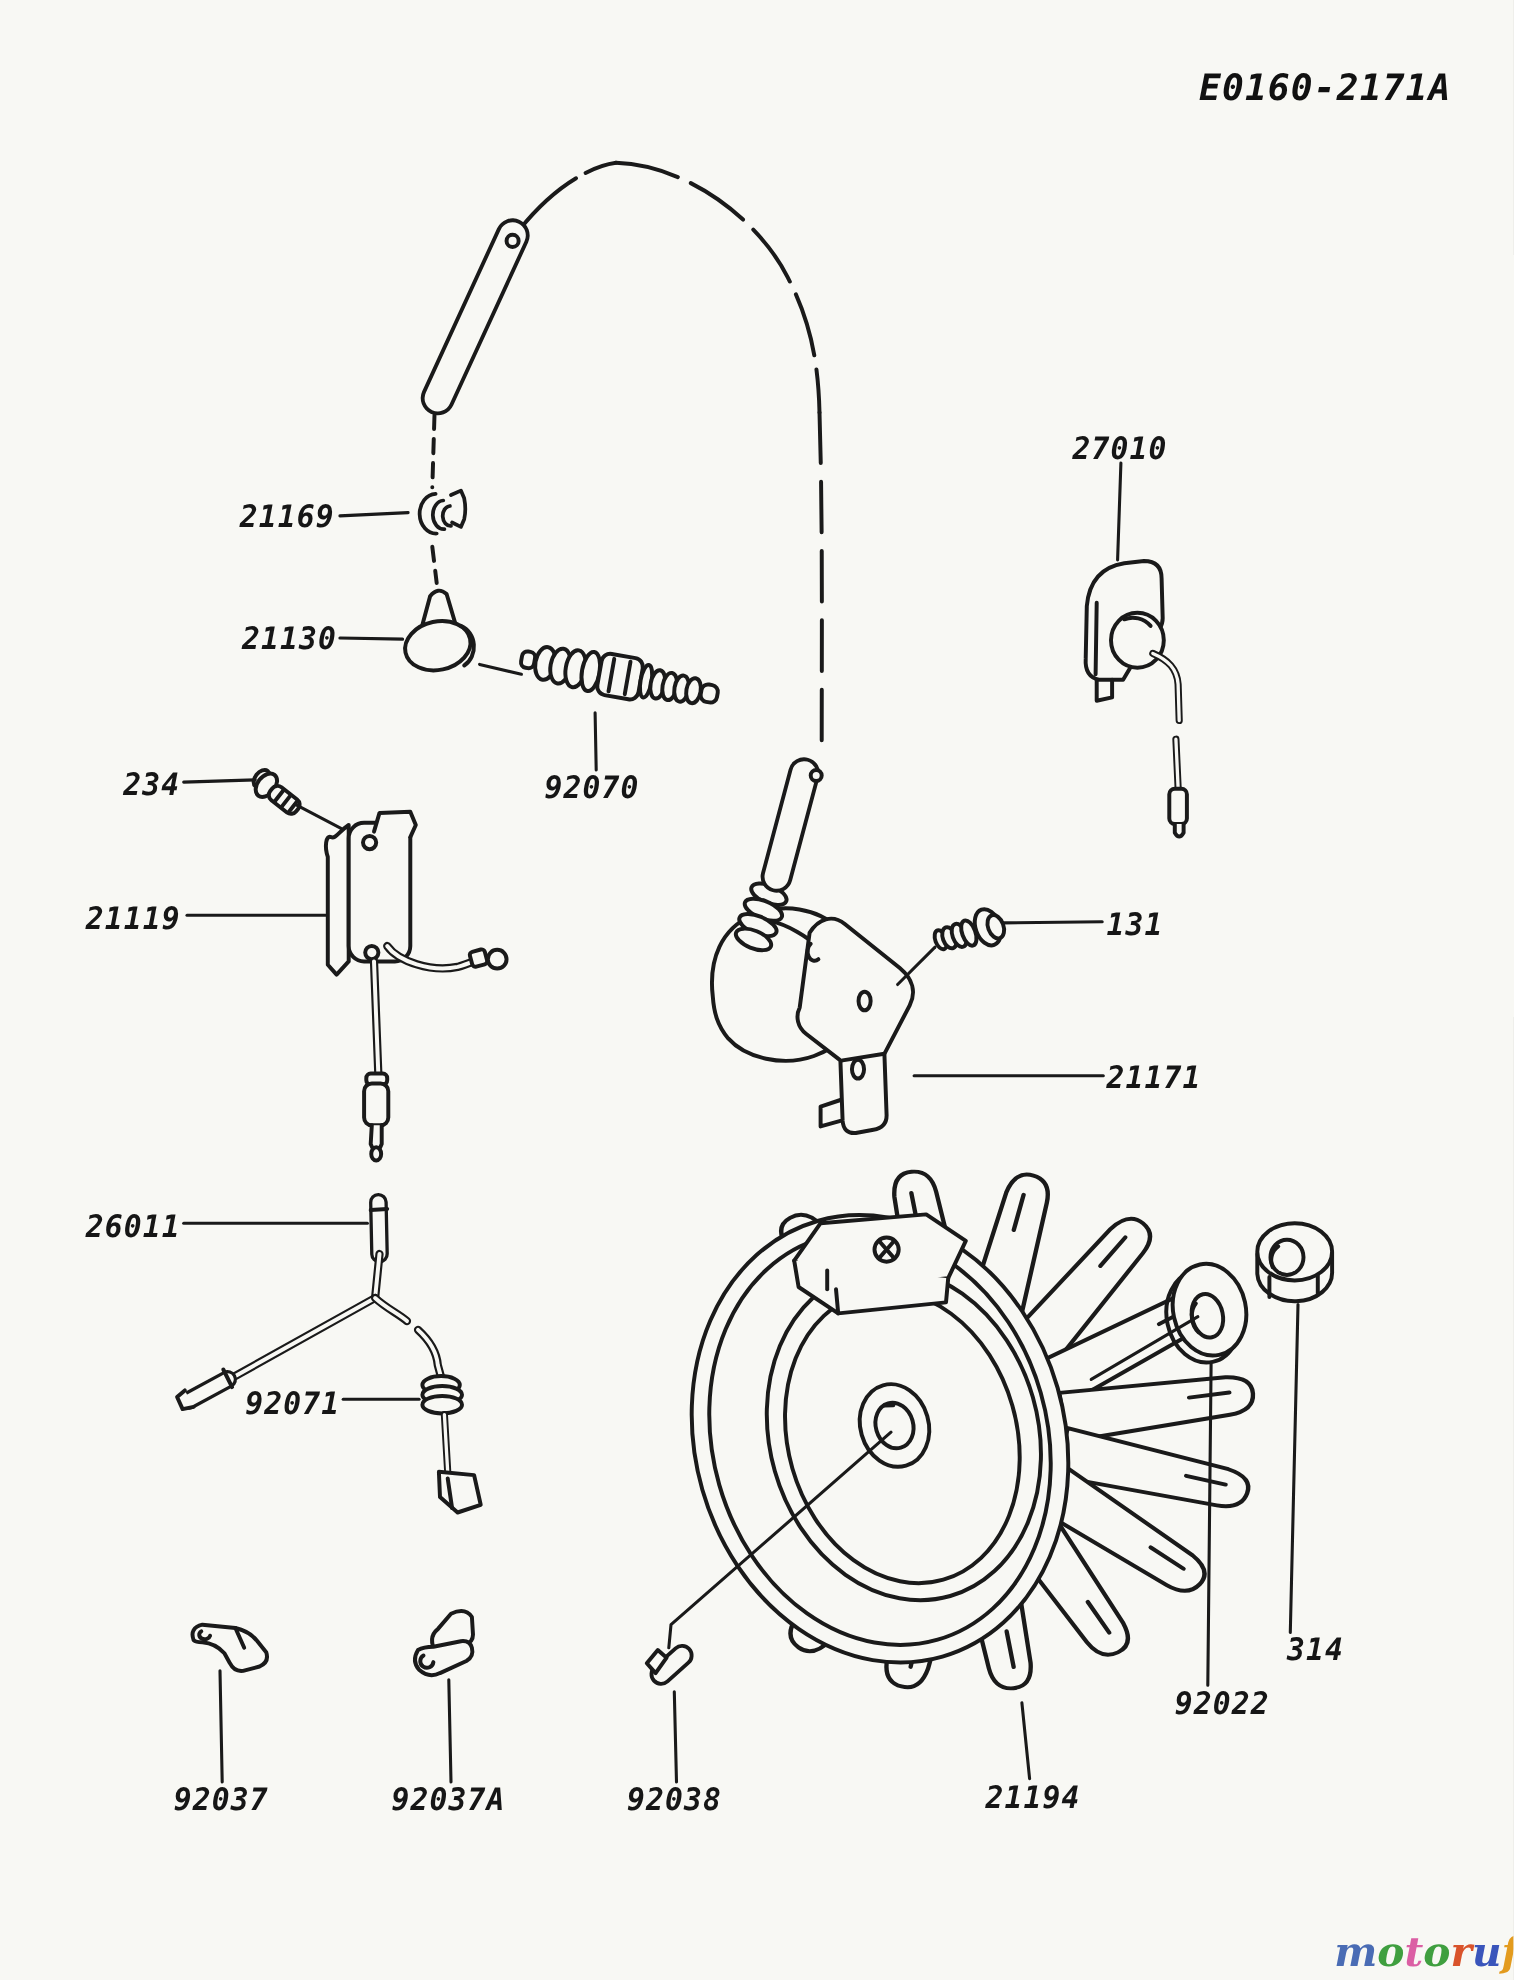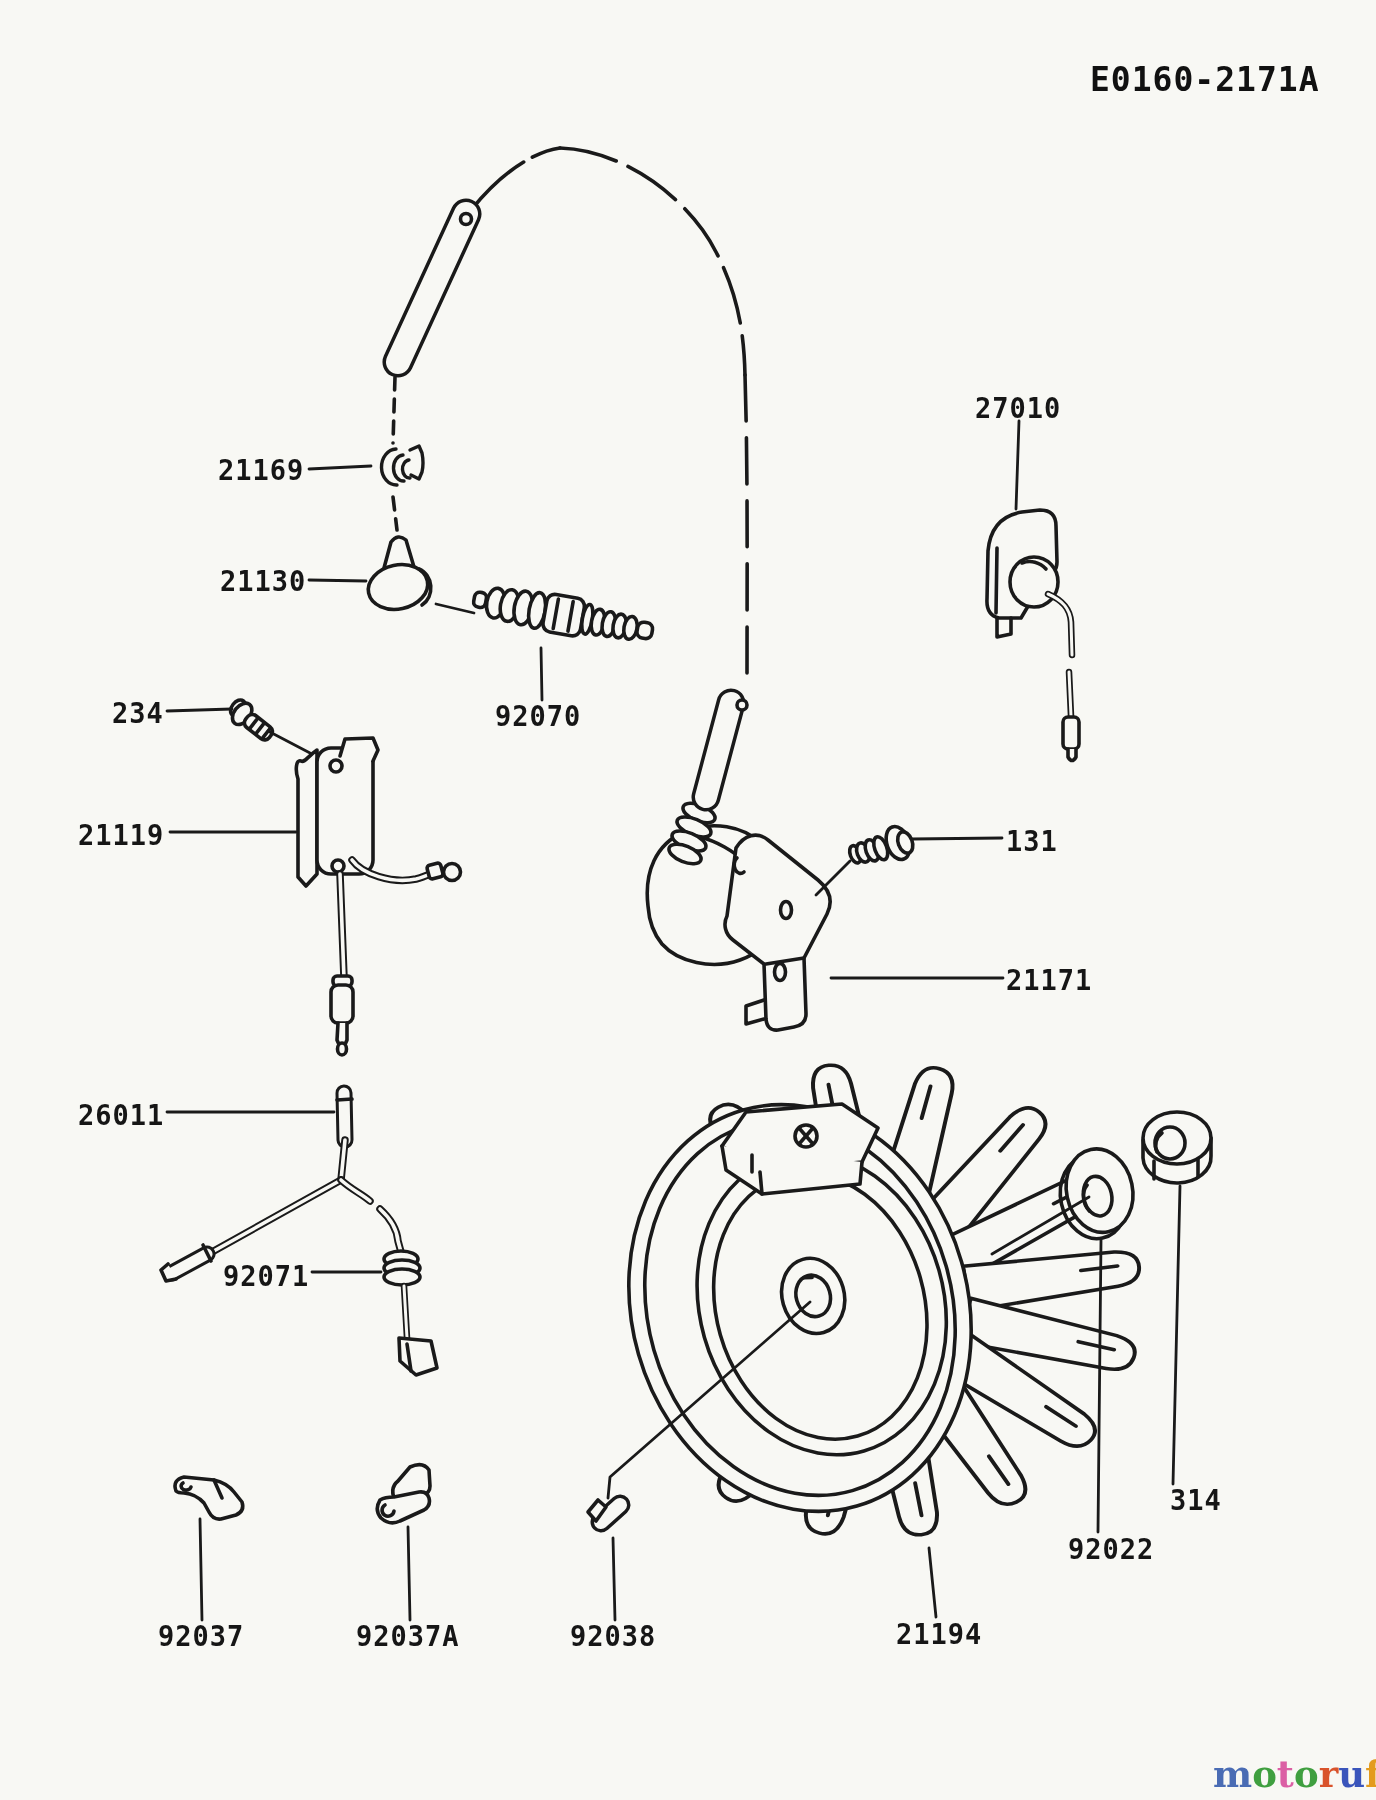--- a/index.html
+++ b/index.html
@@ -1,17 +1,17 @@
 <!DOCTYPE html>
 <html><head>
 <meta charset="utf-8">
 <style>
   html,body{margin:0;padding:0;background:#e8e8e4;}
   .page{position:relative;width:1376px;height:1800px;background:#f8f8f4;overflow:hidden;
-        font-family:"DejaVu Sans Mono", monospace;}
+        font-family:"DejaVu Sans Mono", monospace;font-style:italic;}
   .artwork{position:absolute;left:0;top:0;}
   .part-label{position:absolute;font-family:"DejaVu Sans Mono", monospace;font-weight:bold;
         font-size:27px;color:#161616;letter-spacing:1px;white-space:nowrap;
         transform:scaleY(1.04);}
   .diagram-title{position:absolute;left:1090px;top:60px;font-family:"DejaVu Sans Mono", monospace;
         font-weight:bold;font-size:33px;color:#111;letter-spacing:1px;}
   .watermark{position:absolute;left:1213px;top:1752px;font-family:"DejaVu Serif", serif;
         font-size:37px;font-weight:bold;letter-spacing:0px;}
   svg *{vector-effect:none;}
 </style>

